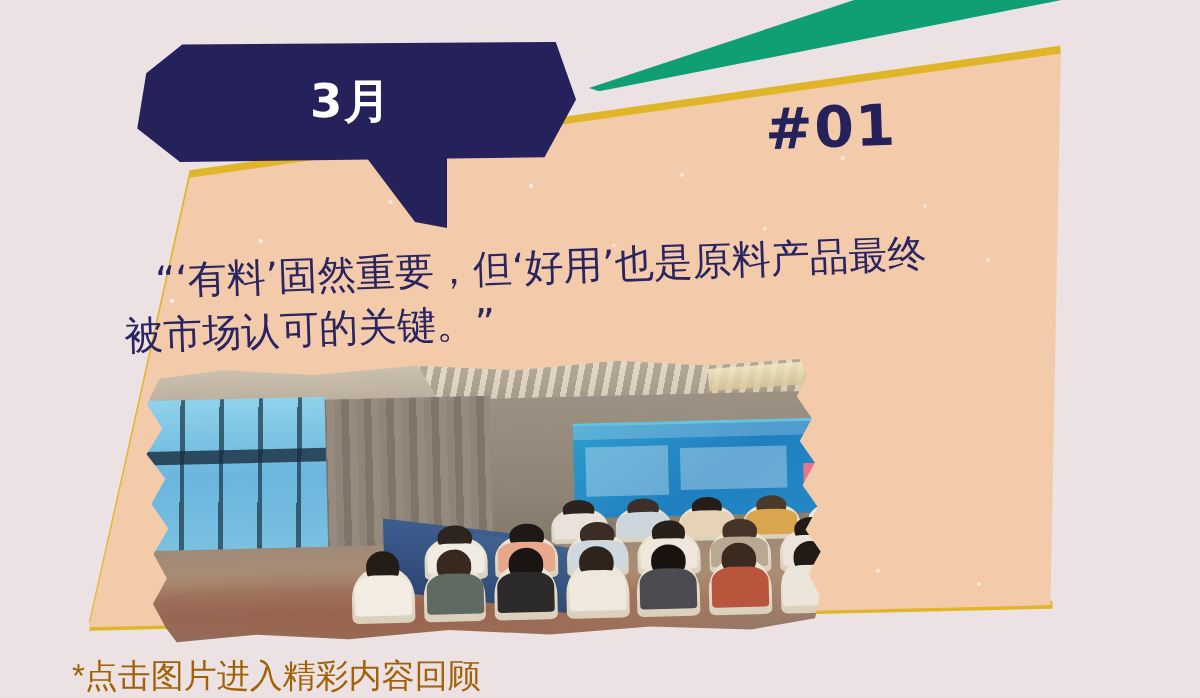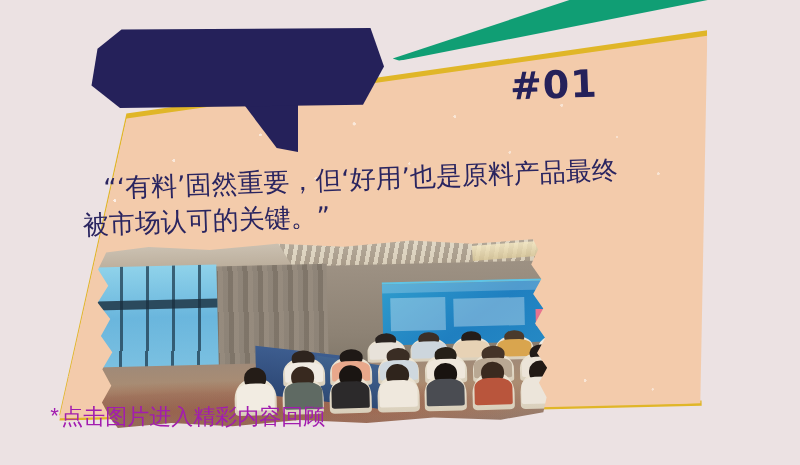--- a/index.html
+++ b/index.html
@@ -308,26 +308,26 @@
   }
   .ph-body {
     position:absolute; left:10%; bottom:10%; width:80%; height:52%;
     border-radius: 36% 36% 8% 8%;
   }
 
   
   .caption {
     position: absolute;
     left: 48px;
-    top: 402px;
+    top: 436px;
     z-index: 7;
-    color: #a21caf;
+    color: #a16207;
     font-size: 22px;
     font-weight: 500;
-    font-family: Liberation Mono, monospace;
+    font-family: Liberation Sans, sans-serif;
     white-space: nowrap;
   }
 </style>
 </head>
 <body>
 
 <div id="stage">
 
   <div class="green-band"></div>
 
@@ -341,20 +341,21 @@
 
   <div class="quote">
     <span class="l1">“‘有料’固然重要，但‘好用’也是原料产品最终</span>
     <span class="l2">被市场认可的关键。”</span>
   </div>
 
   <div class="bubble-wrap">
     <div class="bubble-tail"></div>
     <div class="bubble-body"></div>
     <div class="bubble-text">
+      <span>3月</span>
     </div>
   </div>
 
   <div class="photo-wrap">
     <div class="photo">
       <div class="ph-ceiling"></div>
       <div class="ph-ceiling-slats"></div>
       <div class="ph-ceiling-light"></div>
       <div class="ph-wall"></div>
       <div class="ph-curtain"></div>

